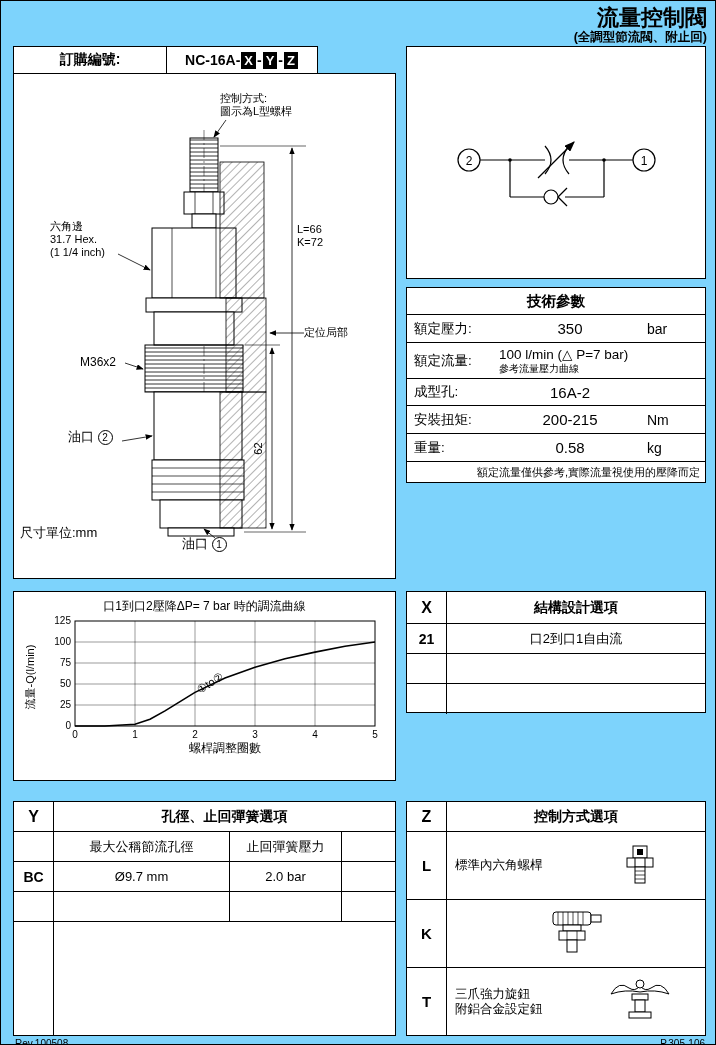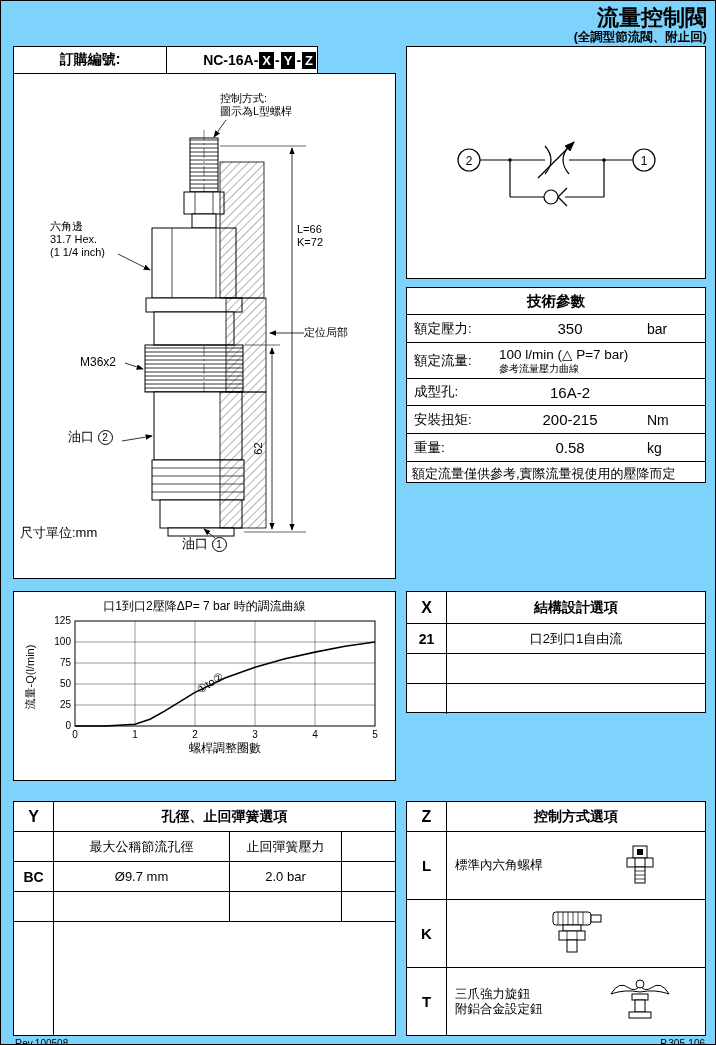--- a/index.html
+++ b/index.html
@@ -11,21 +11,21 @@
 
   
   .title { position:absolute; top:2px; right:8px; font-size:22px; font-weight:bold; }
   .subtitle { position:absolute; top:28px; right:8px; font-size:12.5px; font-weight:bold; }
 
   
   .order-box { left:12px; top:45px; width:305px; height:28px; display:flex; }
   .order-label { width:152px; display:flex; align-items:center; justify-content:center;
                  font-size:14px; font-weight:bold; }
   .order-code-cell { flex:1; border-left:1px solid #000; display:flex; align-items:center;
-                     justify-content:flex-end; font-size:14px; font-weight:bold; }
+                     justify-content:center; font-size:14px; font-weight:bold; }
   .inv { display:inline-block; background:#000; color:#fff; font-weight:bold;
          padding:0 3px; margin:0 1px; font-size:13px; line-height:17px; }
   .code-sep { font-weight:bold; }
 
   
   .drawing-box { left:12px; top:72px; width:383px; height:506px; }
   .dsvg { position:absolute; left:0; top:0; }
   .note { position:absolute; font-size:11px; line-height:13px; white-space:nowrap; }
   .note-lg { font-size:13px; }
   .circle-num { display:inline-block; width:15px; height:15px; border:1px solid #000;
@@ -40,21 +40,21 @@
   .tech-box { left:405px; top:286px; width:300px; height:196px; font-size:13px; }
   .tech-title { height:27px; border-bottom:1px solid #000; display:flex; align-items:center;
                 justify-content:center; font-size:14.5px; font-weight:bold; }
   .tech-row { display:flex; border-bottom:1px solid #000; align-items:center; }
   .tl { width:86px; padding-left:7px; font-size:13.5px; }
   .tv { flex:1; text-align:center; font-size:15px; }
   .tv2 { flex:1; display:flex; flex-direction:column; justify-content:center; padding-left:6px; }
   .tv2 .l1 { font-size:13.5px; }
   .tv2 .l2 { font-size:10px; }
   .tu { width:58px; font-size:14px; }
-  .tech-foot { padding:3px 5px 0 5px; font-size:13px; }
+  .tech-foot { padding:3px 5px 0 5px; font-size:11px;text-align:right; }
 
   
   .chart-box { left:12px; top:590px; width:383px; height:190px; }
   .chart-title { position:absolute; top:6px; left:0; width:100%; text-align:center;
                  font-size:12px; }
   .csvg { position:absolute; left:36px; top:24px; }
   .ylab { position:absolute; left:-44px; top:78px; width:120px; height:14px;
           text-align:center; font-size:11px; transform:rotate(-90deg); }
   .csvg text { font-family:"Liberation Sans","DejaVu Sans",sans-serif; }
 

